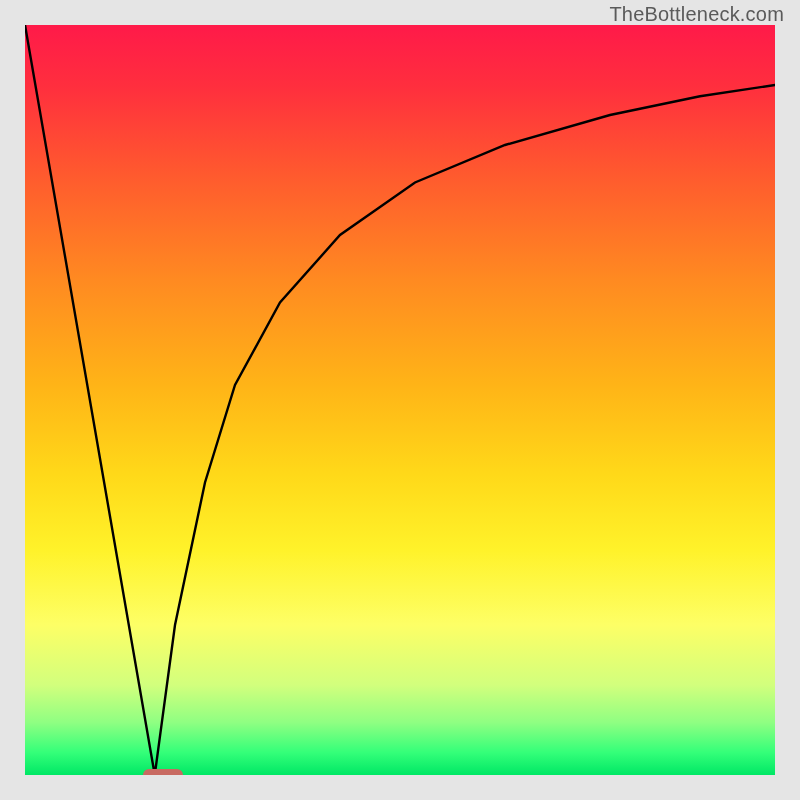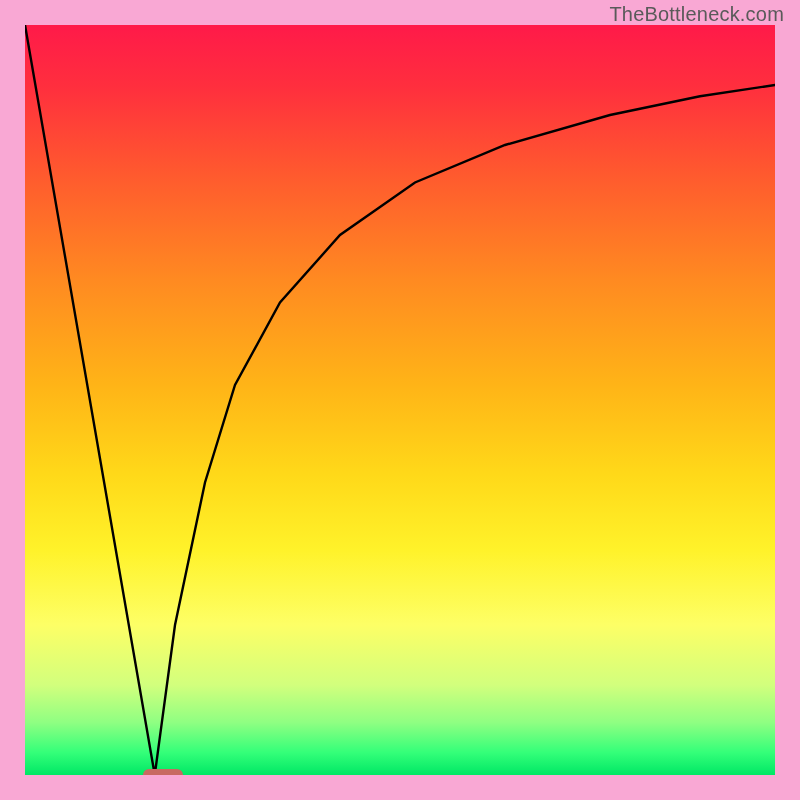--- a/index.html
+++ b/index.html
@@ -1,16 +1,16 @@
 <!DOCTYPE html>
 <html><head>
 <meta charset="utf-8">
 <style>
   html,body{margin:0;padding:0;width:800px;height:800px;overflow:hidden;background:#fff;font-family:Arial,Helvetica,sans-serif}
-  .stage{position:relative;width:800px;height:800px;background:#f9a8d4;}
+  .stage{position:relative;width:800px;height:800px;background:#e5e5e5;}
   .plot{position:absolute;left:25px;top:25px;width:750px;height:750px;overflow:hidden}
   .grad{position:absolute;inset:0;background:linear-gradient(to bottom,
       #ff1a49 0%,
       #ff2e3e 8%,
       #ff5a2e 20%,
       #ff8a21 34%,
       #ffb417 48%,
       #ffd919 60%,
       #fff22a 70%,
       #fdff66 80%,

